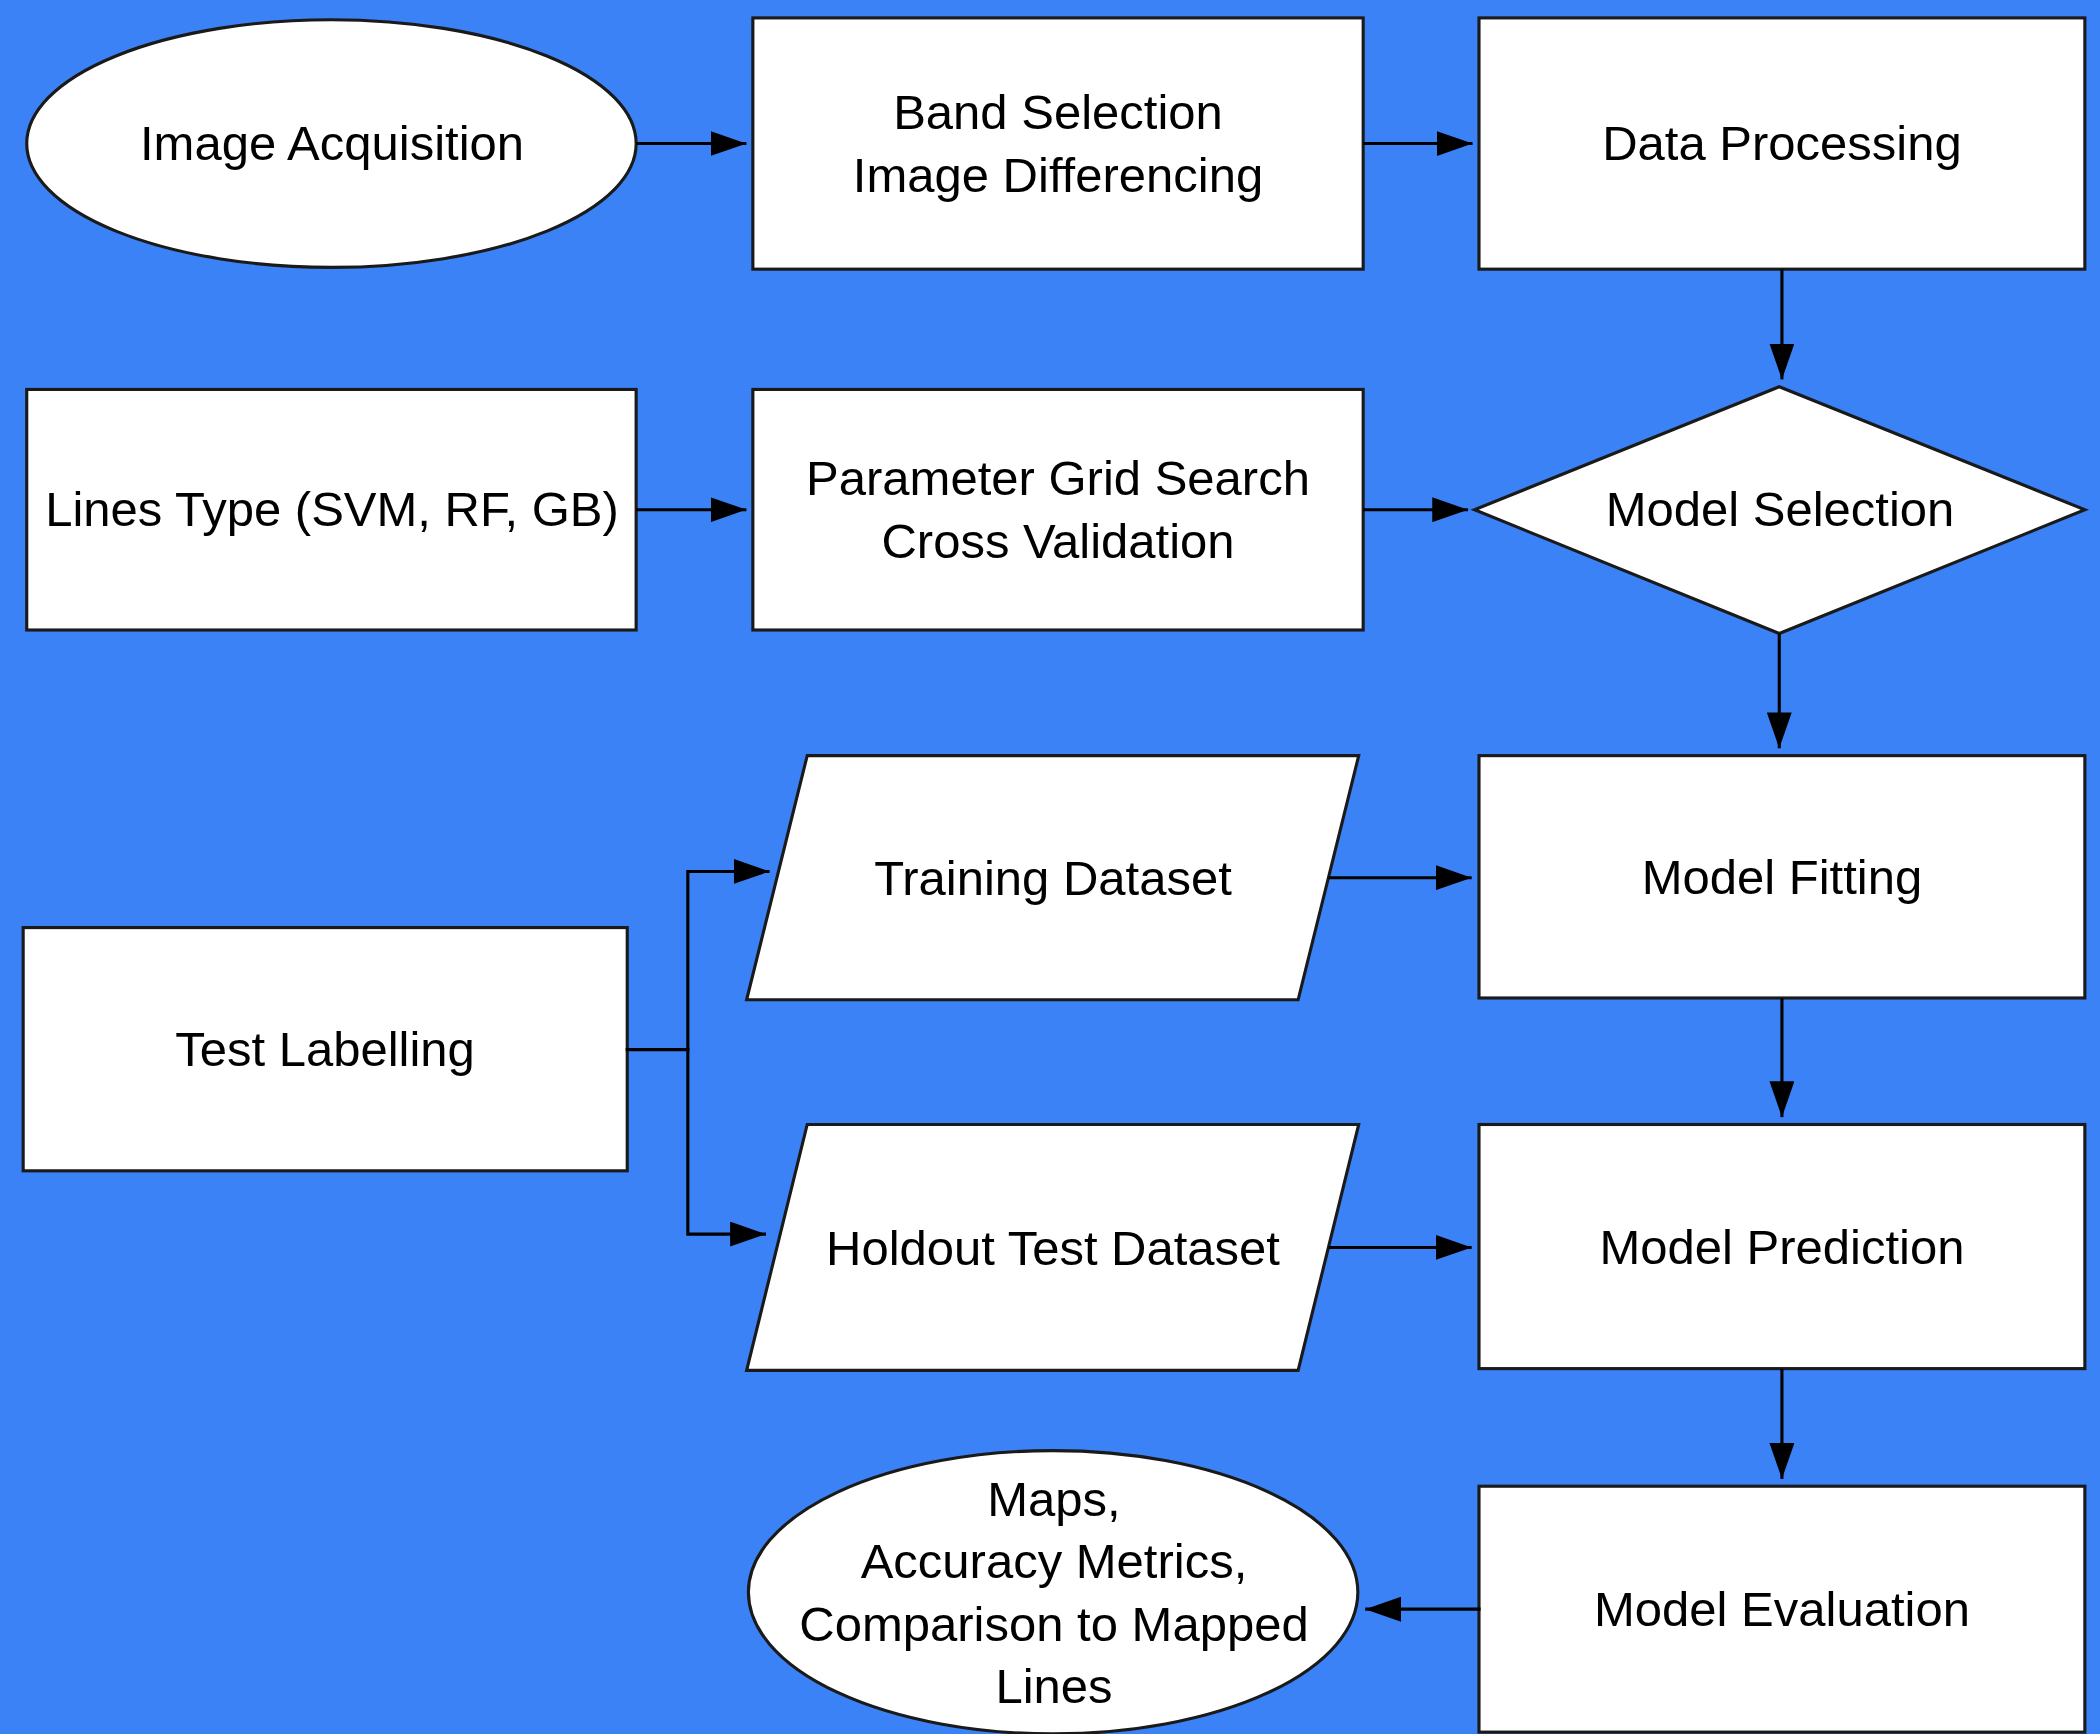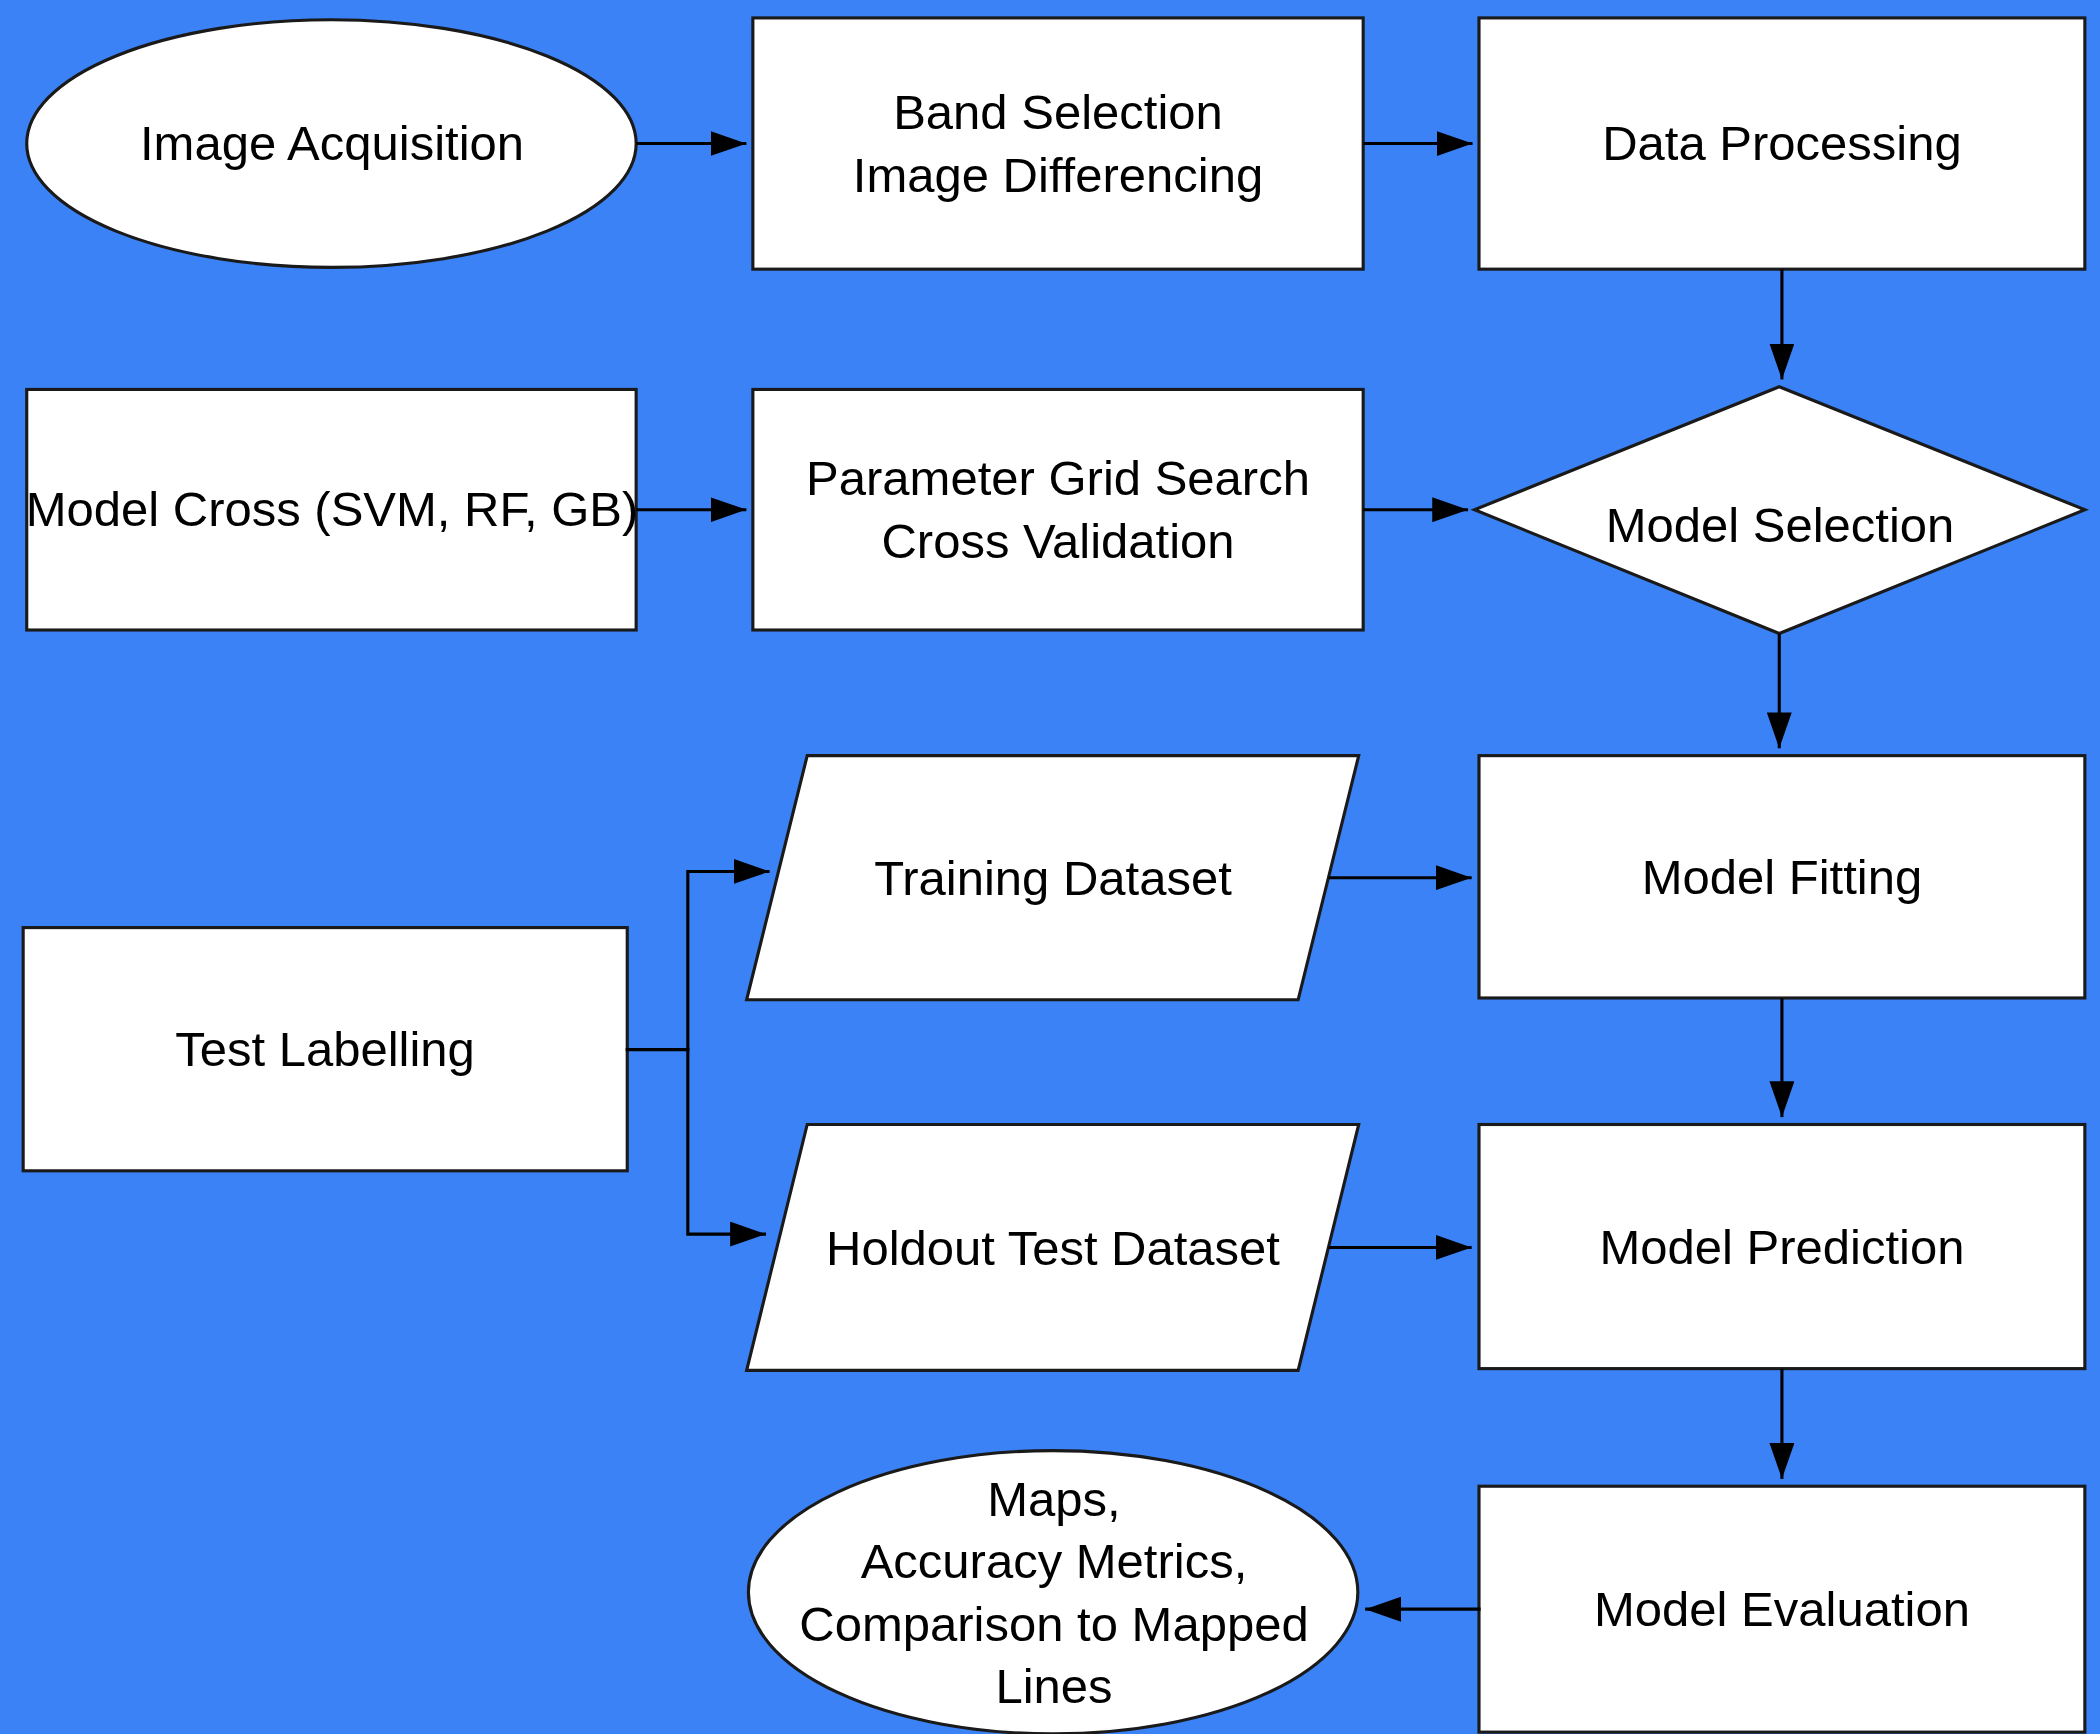--- a/index.html
+++ b/index.html
@@ -73,29 +73,29 @@
   <div class="label" style="left:753px;top:18px;width:610px;height:251px;">
     <span>Band Selection</span>
     <span>Image Differencing</span>
   </div>
 
   <div class="label" style="left:1479px;top:18px;width:606px;height:251px;">
     <span>Data Processing</span>
   </div>
 
   <div class="label" style="left:27px;top:389px;width:610px;height:241px;">
-    <span>Model Cross (SVM, RF, GB)</span>
+    <span>Lines Type (SVM, RF, GB)</span>
   </div>
 
   <div class="label" style="left:753px;top:389px;width:610px;height:241px;">
     <span>Parameter Grid Search</span>
     <span>Cross Validation</span>
   </div>
 
-  <div class="label" style="left:1475px;top:402px;width:610px;height:247px;">
+  <div class="label" style="left:1475px;top:386px;width:610px;height:247px;">
     <span>Model Selection</span>
   </div>
 
   <div class="label" style="left:747px;top:756px;width:612px;height:244px;align-items:center;">
     <span>Training Dataset</span>
   </div>
 
   <div class="label" style="left:1479px;top:756px;width:606px;height:242px;">
     <span>Model Fitting</span>
   </div>

